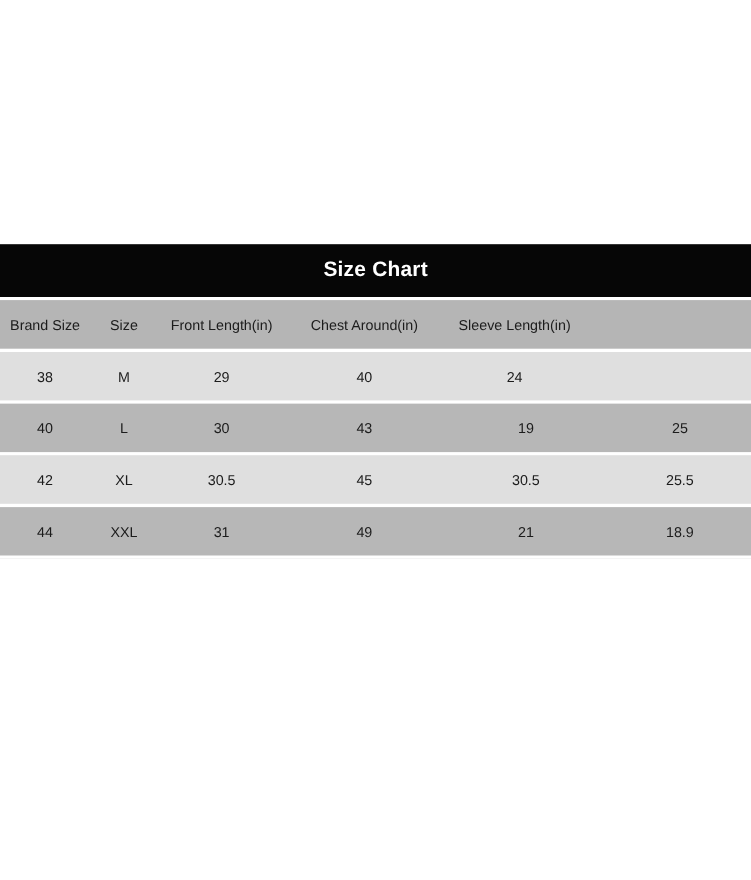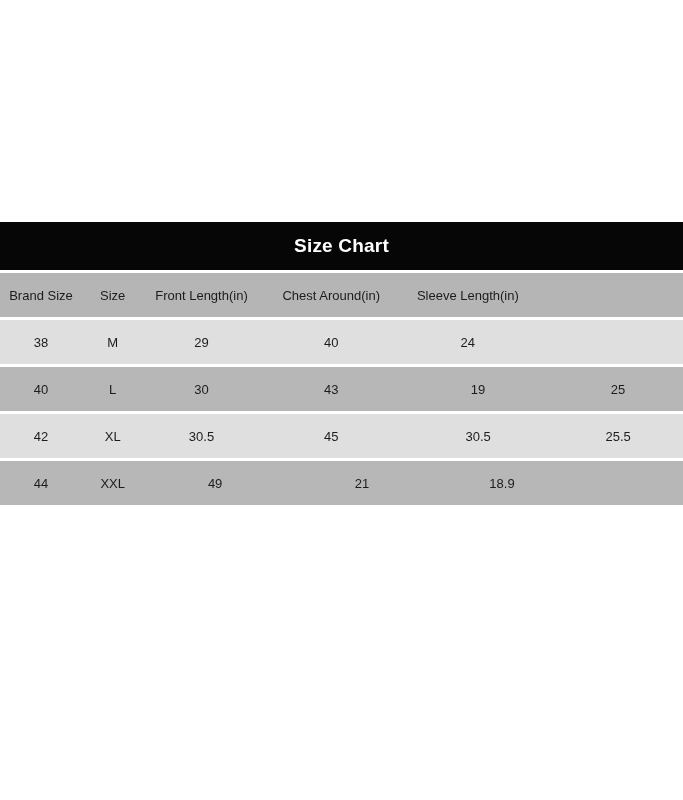--- a/index.html
+++ b/index.html
@@ -73,18 +73,19 @@
         <div class="cell col-0">42</div>
         <div class="cell col-1">XL</div>
         <div class="cell col-2">30.5</div>
         <div class="cell col-3">45</div>
         <div class="cell col-4">30.5</div>
         <div class="cell col-5">25.5</div>
       </div>
       <div class="t-row dark">
         <div class="cell col-0">44</div>
         <div class="cell col-1">XXL</div>
+        <div class="cell col-2">31</div>
         <div class="cell col-3">49</div>
         <div class="cell col-4">21</div>
         <div class="cell col-5">18.9</div>
       </div>
     </div>
 </div>
 
 </body></html>

